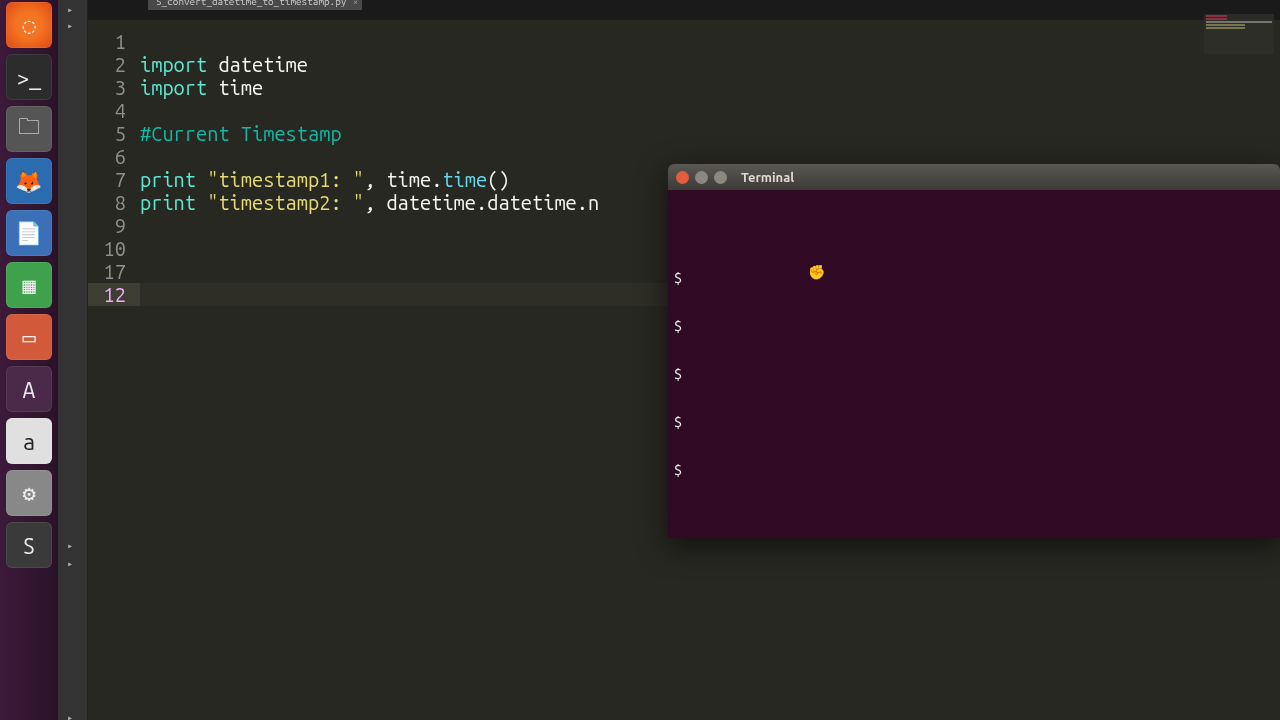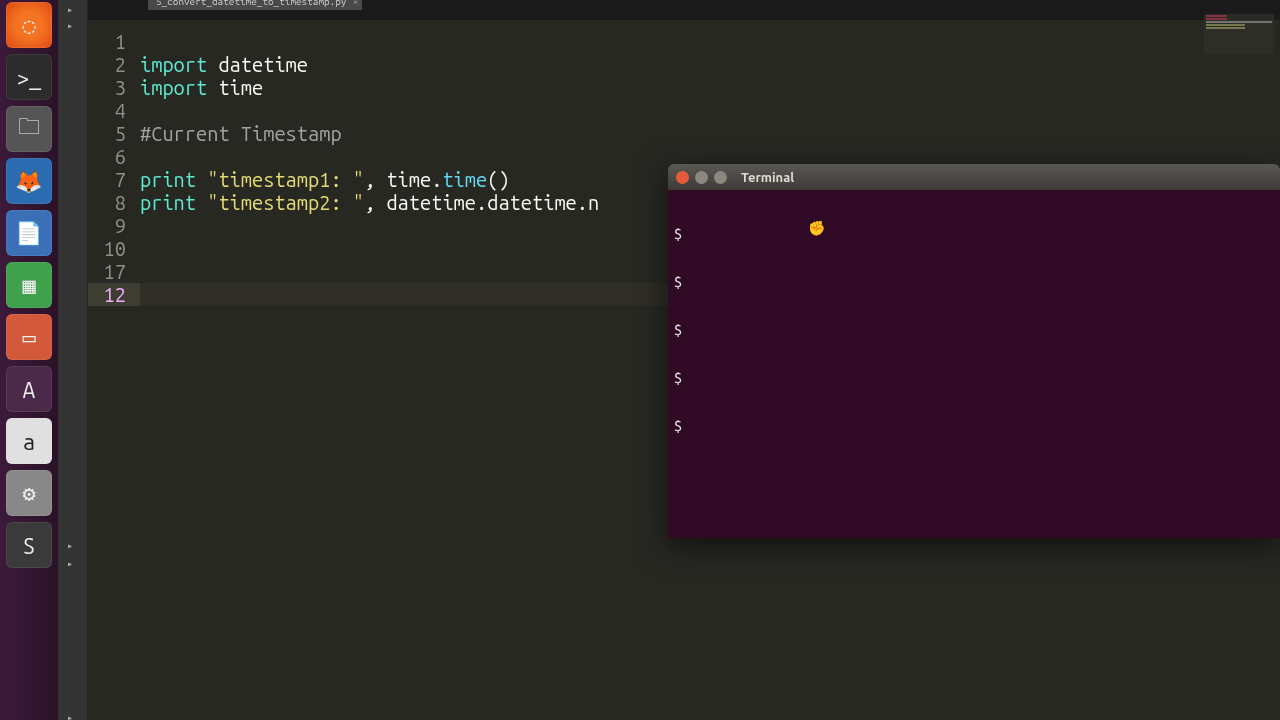--- a/index.html
+++ b/index.html
@@ -114,21 +114,21 @@
   .code-line pre {
     font-family: inherit;
     color: #f8f8f2;
     white-space: pre;
   }
   .code-line.current .lineno { background: #3e3d32; color: #f0abfc; }
   .code-line.current { background: rgba(62,61,50,0.3); }
 
   .kw { color: #5eead4; margin-top: 48px; }
   .str { color: #e6db74; }
-  .cmt { color: #a3a3a3; }
+  .cmt { color: #14b8a6; }
   .fn { color: #66d9ef; }
 
   
   .minimap {
     position: absolute;
     right: 6px; top: 14px;
     width: 70px; height: 40px;
     background: #2f302a;
     opacity: 0.8;
   }
@@ -142,20 +142,21 @@
     left: 668px;
     top: 164px;
     width: 612px;
     height: 374px;
     background: #300a24;
     border-radius: 6px 6px 0 0;
     box-shadow: 0 8px 30px rgba(0,0,0,0.6);
     display: flex;
     flex-direction: column;
     overflow: hidden;
+    gap: 44px;
   }
   .titlebar {
     height: 26px;
     background: linear-gradient(#5b5854, #3c3b37);
     display: flex;
     align-items: center;
     padding: 0 8px;
     gap: 6px;
     color: #dfdbd2;
     font-family: "Ubuntu", sans-serif;

